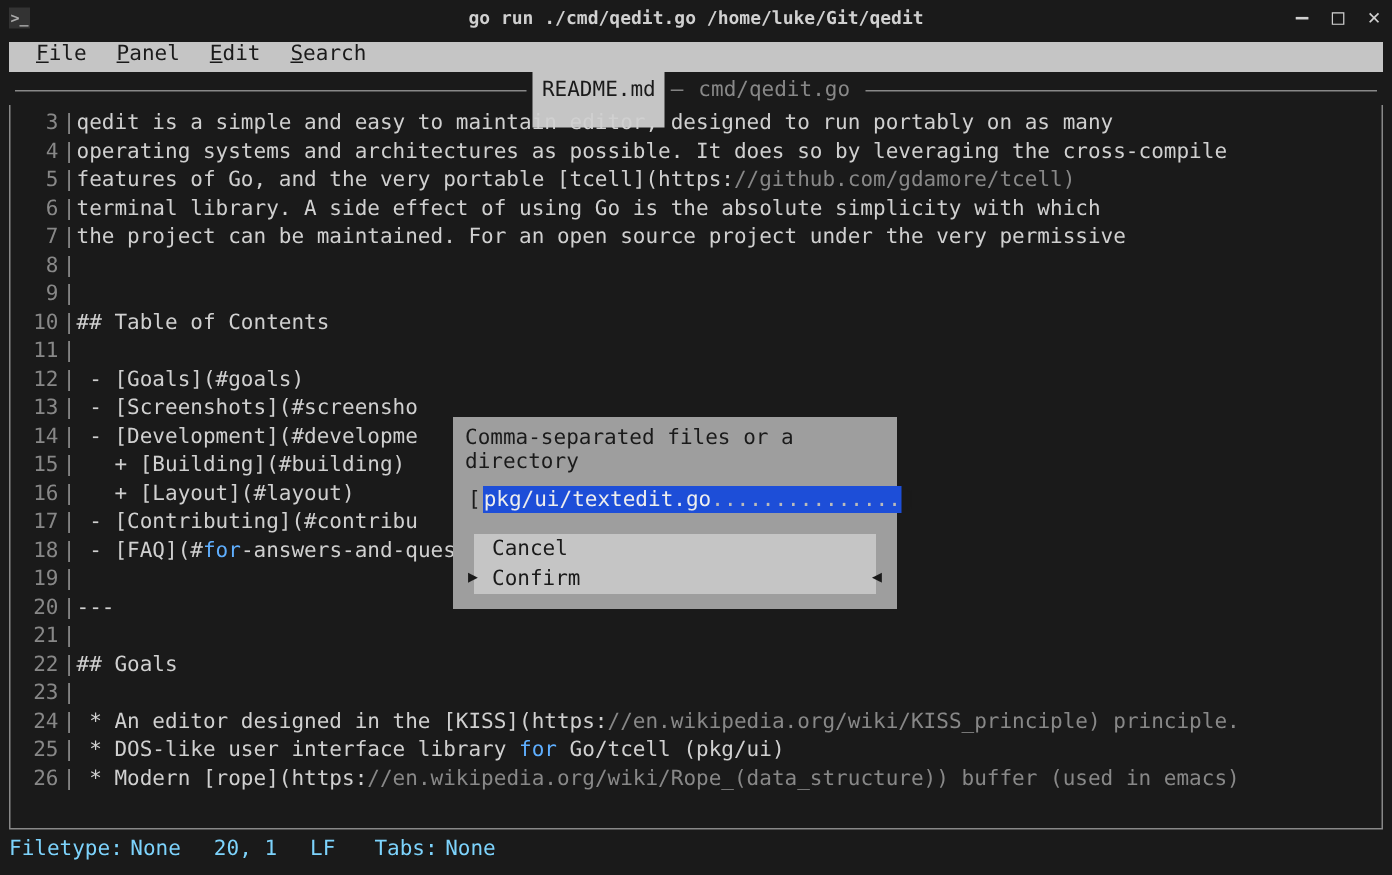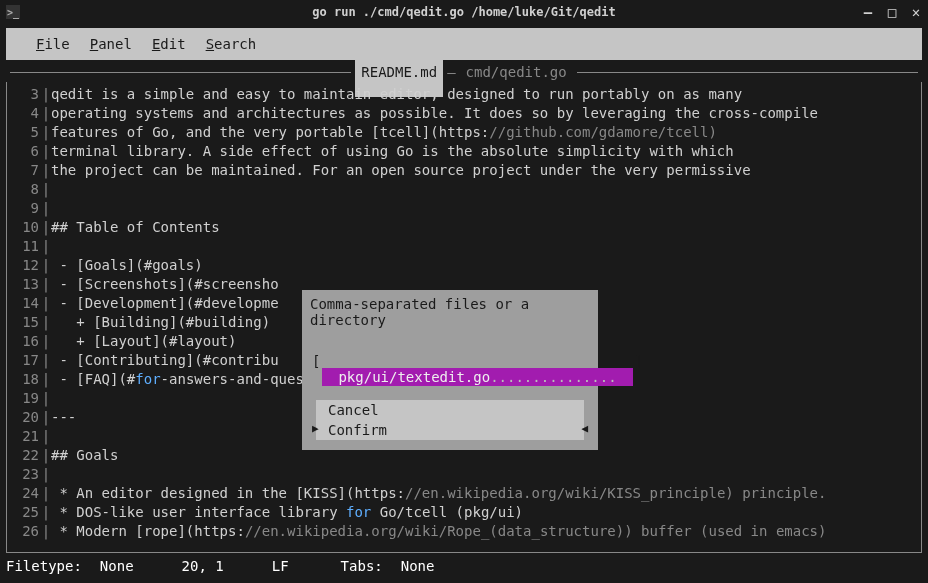--- a/index.html
+++ b/index.html
@@ -44,24 +44,23 @@
       font-size: 14px;
     }
     .titlebar-controls span {
       cursor: pointer;
       width: 16px;
       text-align: center;
     }
     .menubar {
       background: #c5c5c5;
       color: #1a1a1a;
-      height: 32px;
-      display: flex;
-      align-items: center;
-      padding: 0 20px;
+      height: 20px;
+      display: flex;
+      padding: 0 8px;
       margin: 4px 6px 0 6px;
       font-size: 14px;
     }
     .menubar-item {
       padding: 0 10px;
       cursor: pointer;
     }
     .menubar-item .ul { text-decoration: underline; }
     .tabbar {
       display: flex;
@@ -136,26 +135,25 @@
       color: #1a1a1a;
       font-size: 14px;
     }
     .dialog-input-row {
       display: flex;
       align-items: center;
       margin-bottom: 14px;
     }
     .bracket { color: #1a1a1a; padding: 0 2px; }
     .dialog-input {
-      background: #a21caf;
+      background: #1d4ed8;
       color: #eee;
       flex: 1;
-      padding: 1px 16px;
+      padding: 1px 0;
       letter-spacing: 0;
-      margin-top: 32px;
     }
     .dialog-input .dots { color: #bbb; }
     .dialog-buttons {
       display: flex;
       justify-content: space-between;
       padding: 0 6px;
       flex-direction: column;
     }
     .dialog-btn {
       background: #c5c5c5;
@@ -178,22 +176,22 @@
     }
     .bottom-border {
       margin: 0 6px;
       border-top: 1px solid #888;
     }
     .statusbar {
       height: 22px;
       margin: 2px 6px 6px 6px;
       display: flex;
       align-items: center;
-      gap: 18px;
-      color: #ffffff;
+      gap: 5px;
+      color: #7dd3fc;
       font-size: 14px;
     }
   </style>
 </head>
 <body>
 
 <div class="titlebar">
   <span class="titlebar-icon">&gt;_</span>
   <span>go run ./cmd/qedit.go /home/luke/Git/qedit</span>
   <div class="titlebar-controls">

